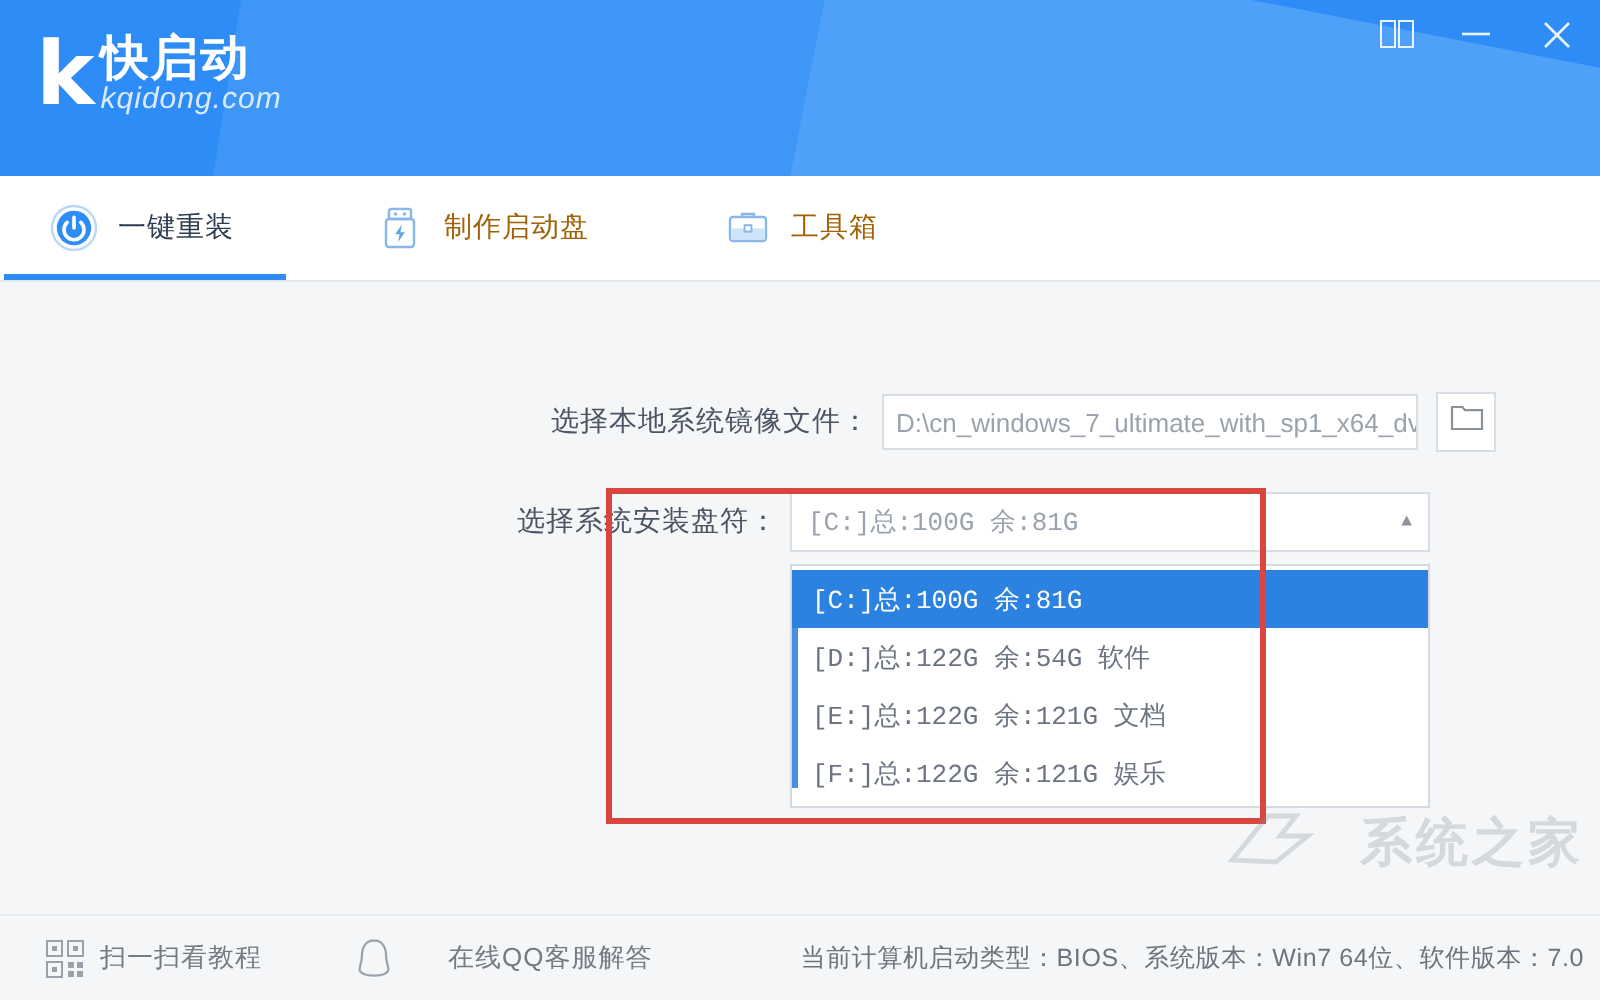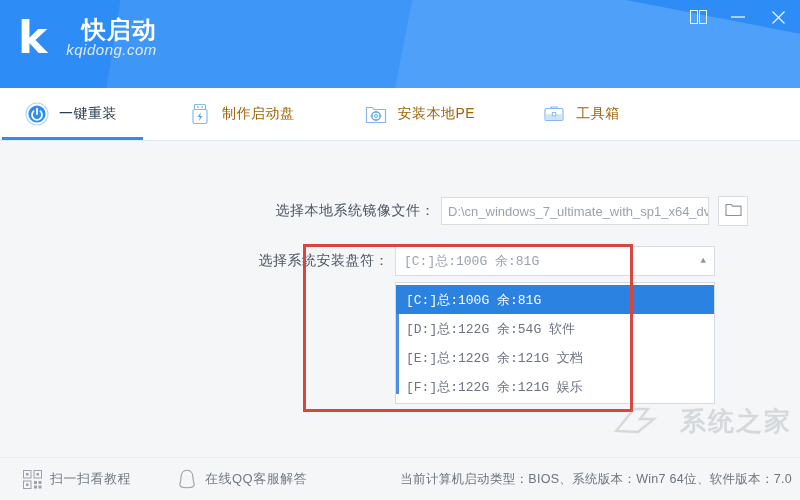--- a/index.html
+++ b/index.html
@@ -55,23 +55,22 @@
   }
   .logo-k {
     color: #ffffff;
     font-size: 44px;
     line-height: 44px;
     font-weight: bold;
     font-family: "DejaVu Sans", sans-serif;
     letter-spacing: -1px;
   }
   .logo-text {
-    margin-left: 20px;
+    margin-left: 4px;
     margin-top: 1px;
-    text-align: right;
   }
   .logo-cn {
     color: #ffffff;
     font-size: 24px;
     line-height: 26px;
     font-weight: bold;
     letter-spacing: 1px;
   }
   .logo-en {
     color: #dceafd;
@@ -301,21 +300,21 @@
     align-items: center;
     justify-content: center;
     margin-right: 8px;
   }
   .foot-link .f-label {
     font-size: 13px;
     color: #737b85;
     letter-spacing: 0.5px;
     text-align: right;
   }
-  #foot-qq { margin-left: 46px; }
+  #foot-qq { margin-left: 46px; gap: 19px; }
   .foot-status {
     position: absolute;
     right: 8px;
     font-size: 12.5px;
     color: #6c747e;
     letter-spacing: 0.3px;
     white-space: nowrap;
   }
 </style>
 </head>
@@ -377,34 +376,20 @@
           <rect x="6.5" y="2.5" width="11" height="5" rx="1" fill="none" stroke="#86b9ea" stroke-width="1.2"></rect>
           <circle cx="9.8" cy="5" r="0.9" fill="#86b9ea"></circle>
           <circle cx="14.2" cy="5" r="0.9" fill="#86b9ea"></circle>
           <rect x="5" y="7.5" width="14" height="14" rx="1.5" fill="none" stroke="#86b9ea" stroke-width="1.2"></rect>
           <path d="M12.9 10.3 L9.6 15.1 L11.8 15.1 L11.1 19 L14.4 14.1 L12.2 14.1 Z" fill="#5aa7e6"></path>
         </svg>
       </span>
       <span class="tab-label">制作启动盘</span>
     </div>
 
-    <div class="tab" id="tab2">
-      <span class="tab-icon">
-        <svg width="24" height="24" viewBox="0 0 24 24">
-          <path d="M2.5 5.5 h6 l1.6 2 h11.4 v13 h-19 z" fill="none" stroke="#86b9ea" stroke-width="1.2"></path>
-          <circle cx="12" cy="14" r="4.2" fill="none" stroke="#5aa7e6" stroke-width="1.3"></circle>
-          <circle cx="12" cy="14" r="1.5" fill="#ffffff" stroke="#5aa7e6" stroke-width="1"></circle>
-          <rect x="11.3" y="8.8" width="1.4" height="2" fill="#5aa7e6"></rect>
-          <rect x="11.3" y="17.2" width="1.4" height="2" fill="#5aa7e6"></rect>
-          <rect x="6.8" y="13.3" width="2" height="1.4" fill="#5aa7e6"></rect>
-          <rect x="15.2" y="13.3" width="2" height="1.4" fill="#5aa7e6"></rect>
-        </svg>
-      </span>
-      <span class="tab-label">安装本地PE</span>
-    </div>
 
     <div class="tab" id="tab3">
       <span class="tab-icon">
         <svg width="24" height="24" viewBox="0 0 24 24">
           <path d="M9 6.5 v-1.5 h6 v1.5" fill="none" stroke="#86b9ea" stroke-width="1.2"></path>
           <rect x="3" y="6.5" width="18" height="12" rx="1.5" fill="none" stroke="#86b9ea" stroke-width="1.2"></rect>
           <rect x="3.6" y="12.2" width="16.8" height="5.8" fill="#cfe4f8"></rect>
           <rect x="10.3" y="10.6" width="3.4" height="3.2" fill="#ffffff" stroke="#86b9ea" stroke-width="1"></rect>
         </svg>
       </span>

